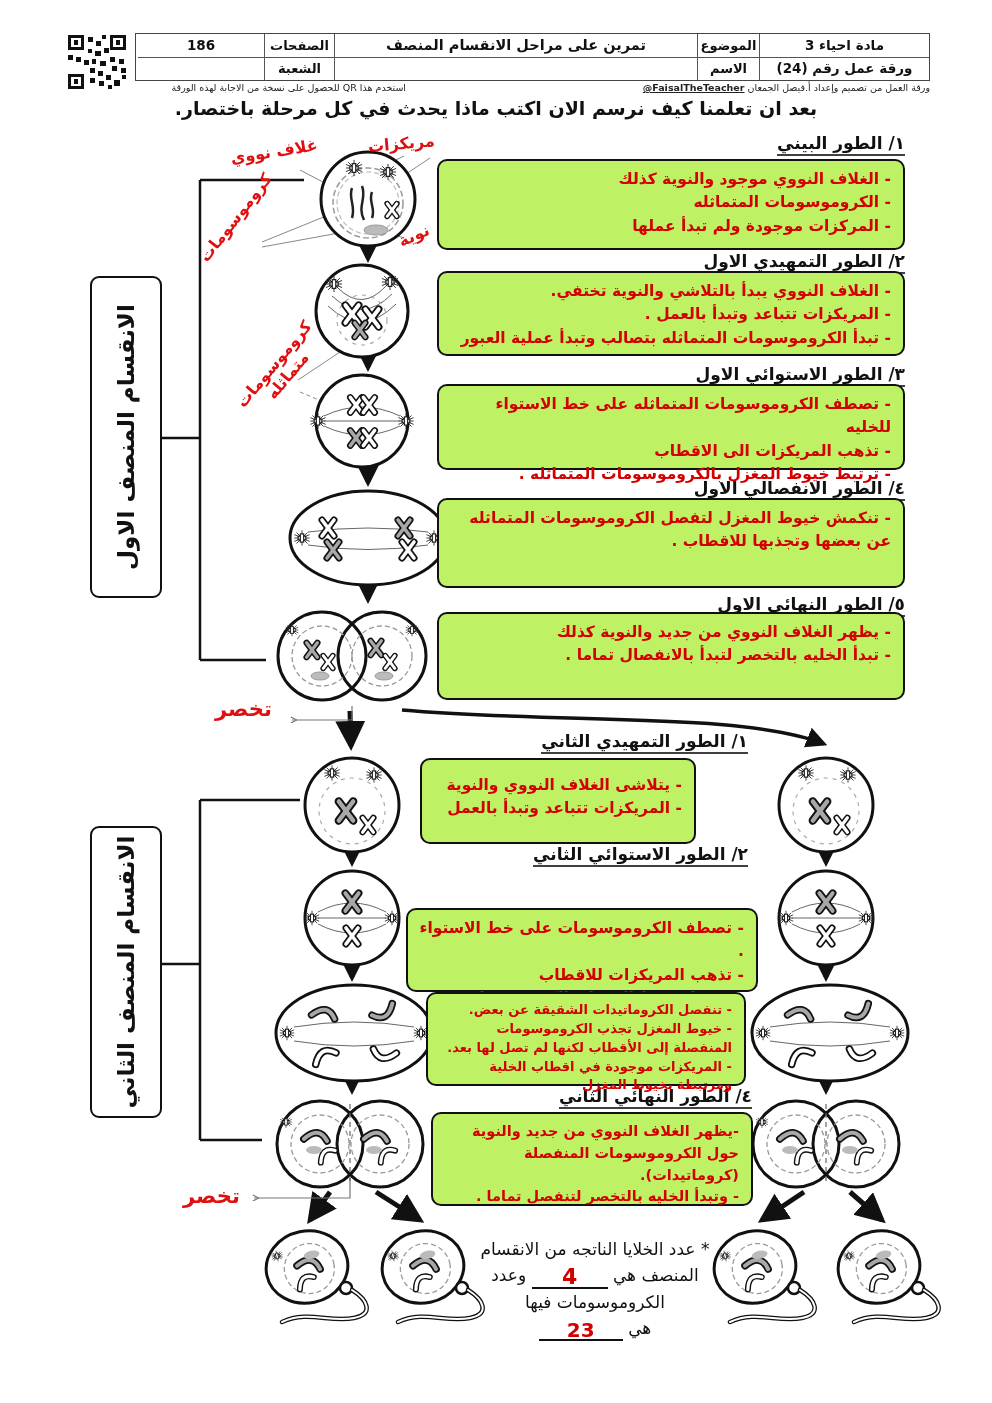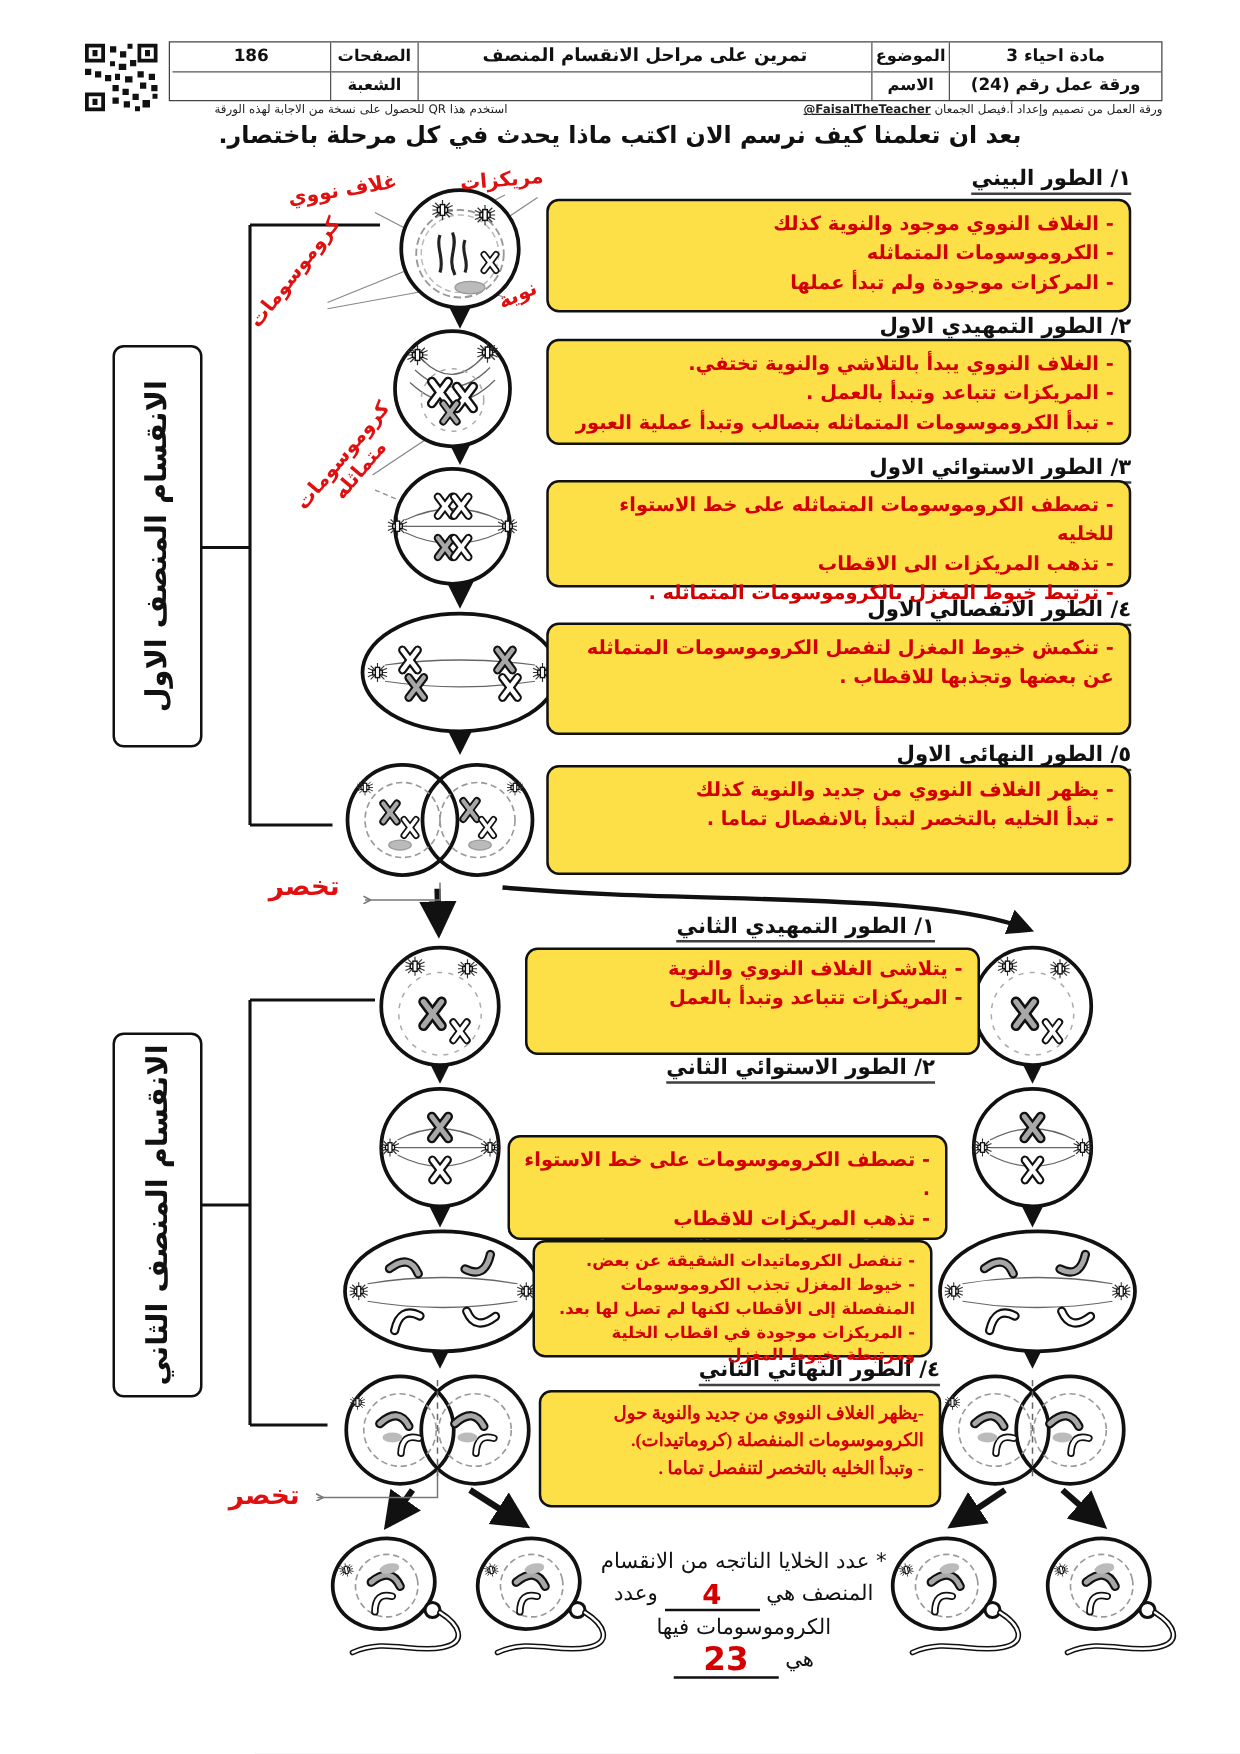--- a/index.html
+++ b/index.html
@@ -21,35 +21,35 @@
   .main-title{position:absolute;left:0;top:97px;width:992px;text-align:center;
               font-size:19px;font-weight:bold;direction:rtl;z-index:5;}
   
   .side{position:absolute;border:2.5px solid #111;border-radius:9px;background:#fff;
         display:flex;align-items:center;justify-content:center;z-index:4;}
   .side span{transform:rotate(-90deg);white-space:nowrap;font-weight:bold;font-size:23px;direction:rtl;}
   
   .stage-h{position:absolute;direction:rtl;text-align:right;font-weight:bold;font-size:17px;z-index:6;}
   .stage-h .u{border-bottom:2px solid #404040;padding-bottom:1px;}
   
-  .nbox{position:absolute;border:2.5px solid #111;border-radius:10px;background:#fde047;
+  .nbox{position:absolute;border:2.5px solid #111;border-radius:10px;background:#bef264;
         box-sizing:border-box;padding:7px 12px 5px 8px;direction:rtl;text-align:right;
         color:#d40000;font-weight:bold;font-size:15.5px;line-height:1.5;z-index:6;}
   .nbox.small{font-size:13px;line-height:1.45;}
-  .nbox.mid{font-size:14.5px;line-height:1.5;font-family:Liberation Serif, serif;}
+  .nbox.mid{font-size:14.5px;line-height:1.5;}
   
   .hand{position:absolute;color:#e01010;font-weight:bold;font-size:16px;
         direction:rtl;white-space:nowrap;z-index:7;}
   .hand.big{font-size:21px;}
   
   .footnote{position:absolute;left:432px;top:1236px;width:326px;direction:rtl;text-align:center;
             font-size:17px;color:#111;line-height:1.55;z-index:7;}
   .blank{display:inline-block;border-bottom:2px solid #111;min-width:64px;text-align:center;
          color:#d40000;font-weight:bold;font-size:22px;line-height:0.9;vertical-align:-3px;padding:0 6px;}
-  .blank.big{font-size:26px;min-width:72px;}
+  .blank.big{font-size:20px;min-width:72px;}
   .overlay{position:absolute;left:0;top:0;z-index:1;pointer-events:none;}
   .cell{position:absolute;z-index:2;}
 </style>
 </head>
 <body>
 
 <div class="page">
 
   <svg width="0" height="0" style="position:absolute" aria-hidden="true">
     <defs>
@@ -279,21 +279,21 @@
         <div>- يظهر الغلاف النووي من جديد والنوية كذلك</div>
         <div>- تبدأ الخليه بالتخصر لتبدأ بالانفصال تماما .</div>
       </div>
   </div>
 
   <div class="stage-h" style="left:400px;top:731px;width:348px"><span class="u">١/ الطور التمهيدي الثاني</span></div>
   <div class="stage-h" style="left:400px;top:844px;width:348px"><span class="u">٢/ الطور الاستوائي الثاني</span></div>
   <div class="stage-h" style="left:400px;top:964px;width:348px"><span class="u">٣/ الطور الانفصالي الثاني</span></div>
   <div class="stage-h" style="left:400px;top:1086px;width:352px"><span class="u">٤/ الطور النهائي الثاني</span></div>
 
-  <div class="nbox" style="left:420px;top:758px;width:364px;height:86px;padding-top:4px">
+  <div class="nbox" style="left:420px;top:758px;width:276px;height:86px;padding-top:14px">
     <div>
         <div>- يتلاشى الغلاف النووي والنوية</div>
         <div>- المريكزات تتباعد وتبدأ بالعمل</div>
       </div>
   </div>
   <div class="nbox" style="left:406px;top:908px;width:352px;height:84px">
     <div>
         <div>- تصطف الكروموسومات على خط الاستواء .</div>
         <div>- تذهب المريكزات للاقطاب</div>
         <div>- ترتبط خيوط المغزل بالكرموسومات</div>

